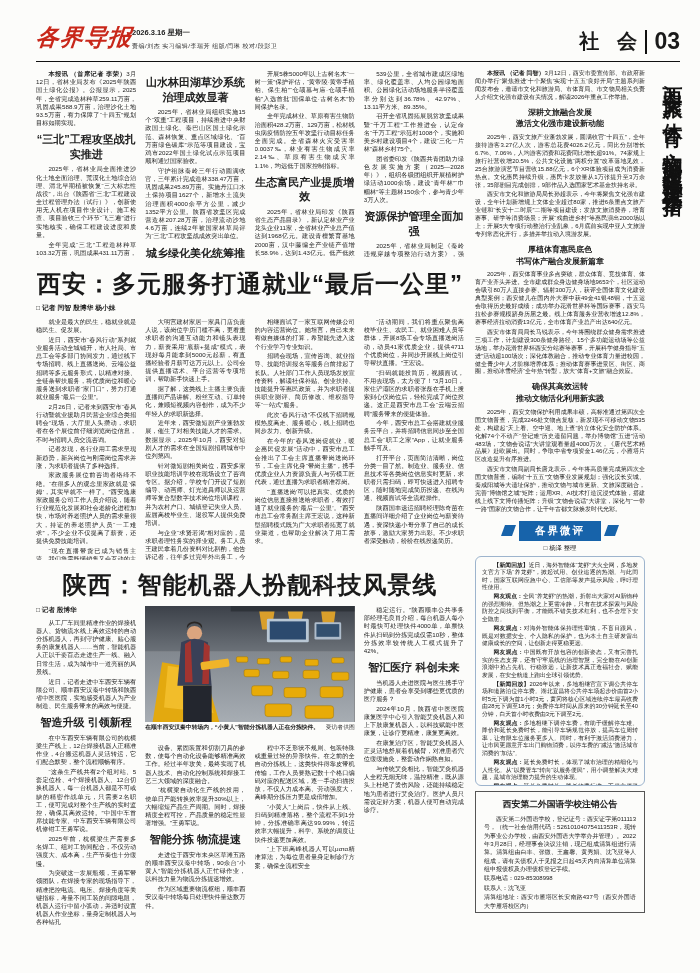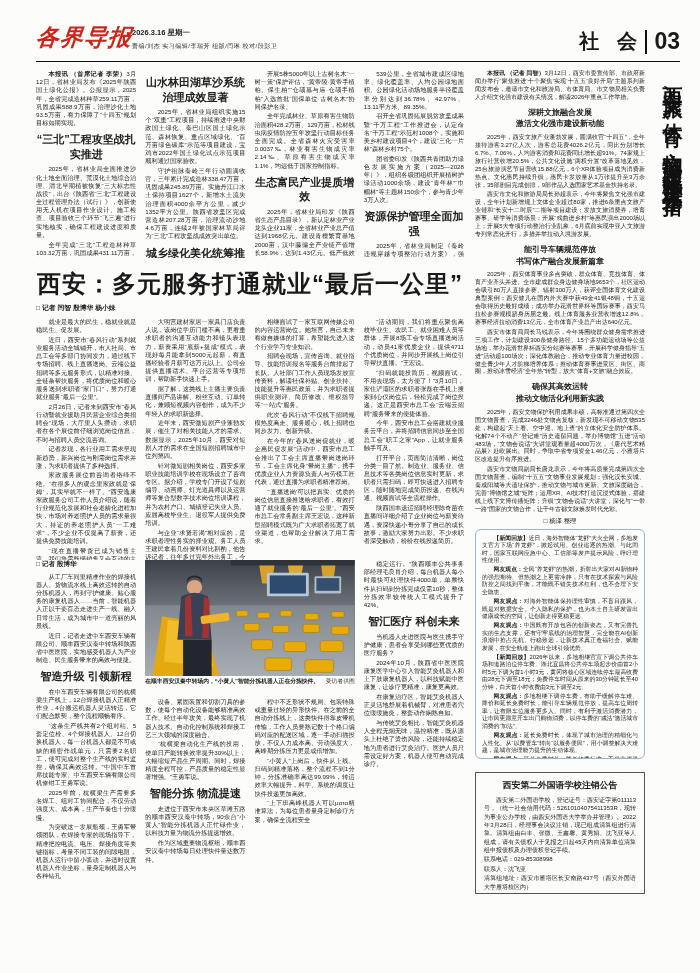--- a/index.html
+++ b/index.html
@@ -60,21 +60,21 @@
   .rev-banner-row{display:flex;align-items:center;justify-content:center;gap:5px;margin-top:7px;}
   .rev-bar{width:11px;height:11px;background:#1763aa;transform:skewX(-20deg);}
   .rev-banner{background:#1763aa;color:#fff;font-weight:bold;font-size:10.5px;
               padding:3px 16px;letter-spacing:2px;}
   .rev-byline{text-align:center;font-size:6.4px;margin:3px 0 3px;}
   .rev-box{border:1px solid #9db4cd;border-radius:6px;padding:5px 6px;height:218px;overflow:hidden;
            font-size:5.8px;line-height:1.3;text-align:justify;color:#222;}
   .rev-box p{margin:0 0 1.5px;text-indent:2em;}
   .rev-box b{font-weight:bold;}
   
-  .notice-box{border:1px solid #555;margin-top:13px;padding:6px 8px;height:108px;overflow:hidden;}
+  .notice-box{border:1px solid #555;margin-top:5px;padding:6px 8px;height:108px;overflow:hidden;}
   .notice-title{font-size:8.8px;font-weight:bold;text-align:center;margin:1px 0 4px;}
   .notice-box p{font-size:6px;line-height:1.4;text-align:justify;margin:0 0 1px;}
   .notice-box p.para{text-indent:2em;}
   .notice-box p.nline{text-indent:0;}
 </style>
 </head>
 <body>
 
 <div class="page">
 
@@ -158,20 +158,21 @@
               <p class="para">“活动期间，我们将重点聚焦高校毕业生、农民工、就业困难人员等群体，开展8场工会专场直播送岗活动，动员41家优质企业，提供4711个优质岗位，并同步开展线上岗位引导帮扶直播。”王宏说。</p>
               <p class="para">“扫码就能投简历，视频面试，不用去现场，太方便了！”3月10日，家住浐灞区的求职者张磊在手机上搜索到心仪岗位后，轻松完成了岗位投递。这正是西安市总工会“云端云招聘”服务带来的便捷体验。</p>
               <p class="para">今年，西安市总工会搭建就业服务云平台，并将招聘信息同步至全国总工会“职工之家”App，让就业服务触手可及。</p>
               <p class="para">打开平台，页面简洁清晰，岗位分类一目了然。制造业、服务业、信息技术等各类岗位信息实时更新，求职者只需扫码，即可快速进入招聘专区，随时随地完成简历投递、在线沟通、视频面试等全流程操作。</p>
               <p class="para">陕西国丰速运招聘经理陈奇苗在直播间详细介绍了企业岗位与薪资待遇，资深快递小哥分享了自己的成长故事，激励大家努力出彩。不少求职者深受触动，纷纷在线投递简历。</p>
             </div>
         </div>
       </div>
 
       <div>
+        <div class="a3-headline">陕西：智能机器人扮靓科技风景线</div>
         <div class="a3-grid">
           <div class="ncol a3-c1">
               <p class="para byline-p">□ 记者 殷博华</p>
               <p class="para">从工厂车间里精准作业的焊接机器人、货物流水线上高效运转的自动分拣机器人，再到守护健康、贴心服务的康复机器人……当前，智能机器人正以千姿百态走进生产一线、融入日常生活，成为城市中一道亮丽的风景线。</p>
               <p class="para">近日，记者走进中车西安车辆有限公司、顺丰西安汉秦中转场和陕西省中医医院，实地感受机器人为产业制造、民生服务带来的高效与便捷。</p>
               <h4 class="colhead">智造升级 引领新程</h4>
               <p class="para">在中车西安车辆有限公司的枕横梁生产线上，12台焊接机器人正精准作业，4台搬运机器人灵活转运，它们配合默契，整个流程顺畅有序。</p>
               <p class="para">“这条生产线共有2个组对站、5套定位栓、4个焊接机器人、12台切换机器人，每一台机器人都是不可或缺的精密作战单元，只需要2名职工，便可完成对整个生产线的实时监控，确保其高效运转。”中国中车首席技能专家、中车西安车辆有限公司机修钳工王勇军说。</p>
               <p class="para">2025年前，枕横梁生产需要多名焊工、组对工协同配合，不仅劳动强度大、成本高，生产节奏也十分缓慢。</p>
               <p class="para">为突破这一发展瓶颈，王勇军带领团队，在焊接专家的现场指导下，精准把控电流、电压、焊接角度等关键指标，考量不同工装的间隙电阻，机器人运行中留小弧动，并适时设置机器人作业坐标，量身定制机器人与各种钻孔</p>
@@ -267,33 +268,38 @@
     <div class="right-col">
       <div class="culture">
           <p class="para lead"><b>本报讯 （记者 闫智）</b>3月12日，西安市委宣传部、市政府新闻办举行“聚焦推进‘十个聚焦’实现‘十五五’良好开局”主题系列新闻发布会，邀请市文化和旅游局、市体育局、市文物局相关负责人介绍文化强市建设有关情况，解读2026年重点工作举措。</p>
           <div class="sec-head">
             <div>深耕文旅融合发展</div>
             <div>激活文化强市建设新动能</div>
           </div>
           <p class="para">2025年，西安文旅产业蓬勃发展，圆满收官“十四五”，全年接待游客3.27亿人次，游客总花费4026.2亿元，同比分别增长6.7%、7.06%，人均游客消费和花费同比增长超91%。74家规上旅行社营收增20.5%，公共文化设施“两权分置”改革落地见效，25台旅游演艺节目营收15.88亿元，6个XR体验项目成为消费新热点。文化惠民持续升级，惠民卡发放量从1万张提升至3万余张，35部剧目完成创排，9部作品入选国家艺术基金扶持名录。</p>
           <p class="para">西安市文化和旅游局局长孙超表示，今年将聚焦文化强市建设，全年计划新增规上文体企业超过80家，推进6条重点文旅产业链和“长安十二时辰”二期等项目建设；发放文旅消费券，培育赛事、研学等消费场景；开展“戏曲进乡村”等惠民演出2000场以上；开展5大专项行动整治行业乱象，6月底前实现中亚人文旅游专列常态化开行，多措并举拉动入境游发展。</p>
           <div class="sec-head">
-            <div>能引导车辆规范停放</div>
+            <div>厚植体育惠民底色</div>
             <div>书写体产融合发展新篇章</div>
           </div>
           <p class="para">2025年，西安体育事业多点突破，群众体育、竞技体育、体育产业齐头并进。全市建成群众身边健身场地9653个，社区运动会吸引80万人直接参赛、辐射300万人，获评全国体育文化建设典型案例；西安健儿在国内外大赛中获49金41银48铜，十五运会取得历史最好成绩；成功举办花滑世界杯等国际赛事，西安马拉松参赛规模跻身历届之最。线上体育服务业营收增速12.8%，赛事经济拉动消费13亿元，全市体育产业总产出达640亿元。</p>
           <p class="para">西安市体育局局长马锐表示，今年将围绕群众健身需求推进三项工作，计划建设300条健身路径、15个多功能运动场等公益场地，举办花滑世界杯西安分站赛等赛事，开展科学健身指导“五进”活动超100场次；深化体教融合，推动专业体育力量进校园，健全青少年人才阶梯培养体系；推动体育赛事进景区、街区、商圈，推动冰雪经济“全年热”转型，放大“体育+文旅”融合效应。</p>
           <div class="sec-head">
             <div>确保其高效运转</div>
             <div>推动文物活化利用新实践</div>
           </div>
           <p class="para">2025年，西安文物保护利用成果丰硕，高标准通过第四次全国文物普查，完成3246处文物点复核，新发现不可移动文物535处，构建起“天上看、空中巡、地上查”的立体化安全防护体系。化解74个不动产“登记难”历史遗留问题，举办博物馆“五进”活动483场，“文物会说话”大讲堂观看量超4000万次，《唐代艺术精品展》赴欧展出。同时，争取中省专项资金1.46亿元，小雁塔片区改造提升有序推进。</p>
           <p class="para">西安市文物局副局长唐龙表示，今年将高质量完成第四次全国文物普查，编制“十五五”文物事业发展规划；强化汉长安城、秦咸阳城等大遗址保护，推动文物与城市更新、文旅深度融合，完善“博物馆之城”矩阵；运用XR、AI技术打造沉浸式体验，搭建线上线下文博传播矩阵；升级“文物会说话”大讲堂，深化与“一带一路”国家的文物合作，让千年古都文脉焕发时代光彩。</p>
         </div>
 
+      <div class="rev-banner-row">
+        <div class="rev-bar"></div>
+        <div class="rev-banner">各界微评</div>
+        <div class="rev-bar"></div>
+      </div>
       <div class="rev-byline">□ 杨泽 整理</div>
       <div class="rev-box">
           <p class="rev-item"><b>【新闻回放】</b>近日，海外智能体“龙虾”大火全网，多地发文官方下场“养龙虾”，掀起试用、创业追逐的热潮。与此同时，国家互联网应急中心、工信部等发声提示风险，呼吁理性使用。</p>
           <p class="rev-item"><b>网友观点：</b>全民“养龙虾”的热潮，折射出大家对AI新物种的强烈期待。但热潮之上更需冷静，只有在技术探索与风险防控之间找到平衡，才能既不错失技术红利，也不会埋下安全隐患。</p>
           <p class="rev-item"><b>网友观点：</b>对海外智能体保持理性审慎，不盲目跟风，既是对数据安全、个人隐私的保护，也为本土自主研发留出健康成长的空间，让创新走得更稳更远。</p>
           <p class="rev-item"><b>网友观点：</b>中国既有开放包容的创新姿态，又有完善扎实的生态支撑，还有守牢底线的治理智慧，完全能在AI创新浪潮中抢占先机、行稳致远，让新技术真正造福社会、赋能发展，在安全航道上跑出全球引领优势。</p>
           <p class="rev-item"><b>【新闻回放】</b>2026年以来，多地相继官宣下调公共停车场和道路泊位停车费。湖北宜昌将公共停车场起步价由首2小时5元下调为首1小时3元，黄冈将核心区域连续停车最高收费由28元下调至18元；免费停车时间从原来的30分钟延长至40分钟，白天首小时收费由3元下调至2元。</p>
           <p class="rev-item"><b>网友观点：</b>多地相继下调停车费，有助于缓解停车难。降价和延长免费时长，能引导车辆规范停放，提高车位周转率，让有限车位服务更多人。同时，有利于激活消费潜力，让市民更愿意开车出门购物消费，以停车费的“减法”激活城市消费的“加法”。</p>
           <p class="rev-item"><b>网友观点：</b>延长免费时长，体现了城市治理的精细化与人性化。从“以费管车”转向“以服务便民”，用小调整解决大难题，是城市治理能力提升的生动体现。</p>
           <p class="rev-item"><b>网友观点：</b>延长免费时长，降低收费标准，不仅方便了市民，还提升了城市整体消费环境。更及时的停车政策，能吸引人流、聚集人气，让城市更有吸引力、更具烟火气。</p>

